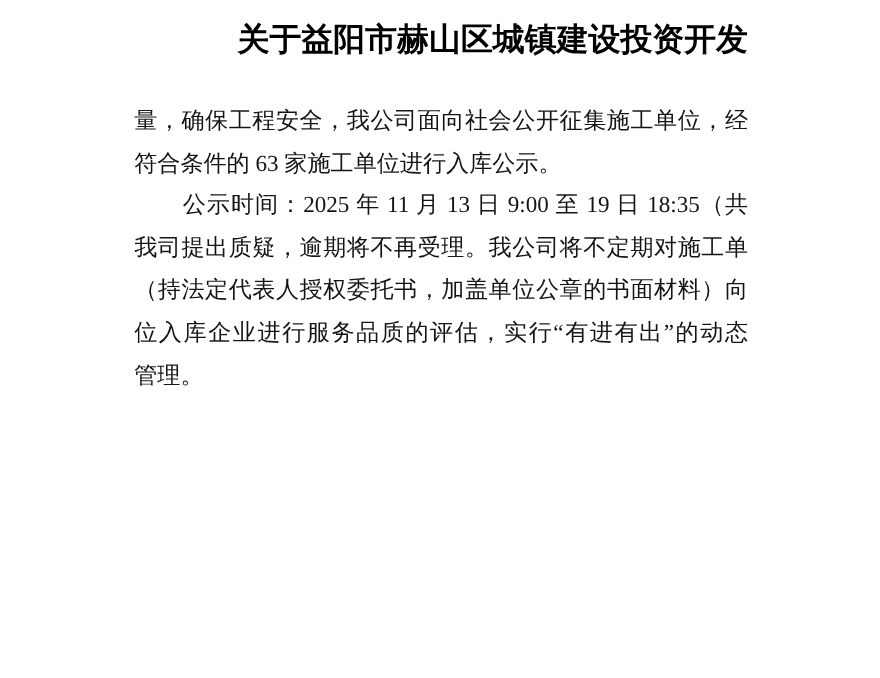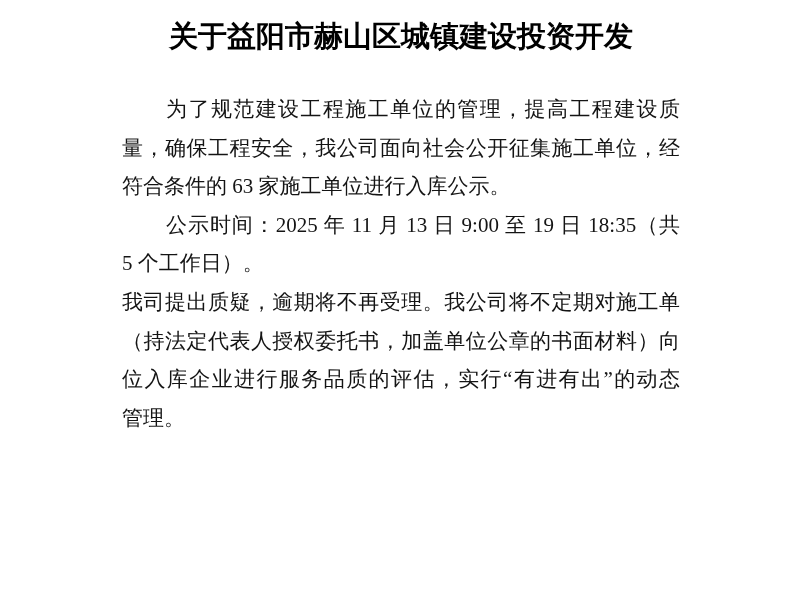--- a/index.html
+++ b/index.html
@@ -18,21 +18,21 @@
     width: 800px;
     height: 616px;
     padding: 17px 120px 0 122px;
     background: #ffffff;
   }
   .doc-title {
     font-family: "Liberation Sans", sans-serif;
     font-weight: 700;
     font-size: 29px;
     line-height: 38px;
-    text-align: center;
+    text-align: right;
     color: #000000;
   }
   .doc-title .title-line {
     white-space: nowrap;
   }
   .doc-body {
     margin-top: 35px;
     font-family: "Liberation Serif", serif;
     font-size: 21px;
     line-height: 38.6px;
@@ -58,28 +58,26 @@
 
 <div class="page">
 
   <div class="doc-title">
     <div class="title-line">关于益阳市赫山区城镇建设投资开发</div>
   </div>
 
   <div class="doc-body">
 
     <div class="paragraph">
-      <div class="body-line indent">为了规范建设工程施工单位的管理，提高工程建设质</div>
       <div class="body-line">量，确保工程安全，我公司面向社会公开征集施工单位，经</div>
       <div class="body-line last">符合条件的 63 家施工单位进行入库公示。</div>
     </div>
 
     <div class="paragraph">
       <div class="body-line indent">公示时间：2025 年 11 月 13 日 9:00 至 19 日 18:35（共</div>
-      <div class="body-line last">5 个工作日）。</div>
     </div>
 
     <div class="paragraph">
       <div class="body-line">我司提出质疑，逾期将不再受理。我公司将不定期对施工单</div>
       <div class="body-line">（持法定代表人授权委托书，加盖单位公章的书面材料）向</div>
       <div class="body-line">位入库企业进行服务品质的评估，实行“有进有出”的动态</div>
       <div class="body-line last">管理。</div>
     </div>
 
   </div>

